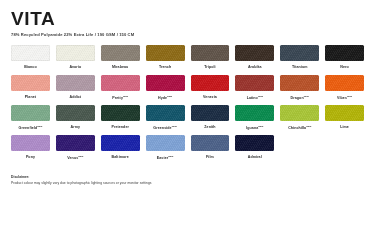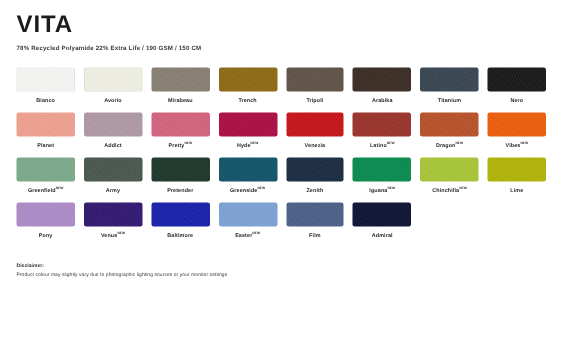--- a/index.html
+++ b/index.html
@@ -6,21 +6,21 @@
   html, body {
     width: 375px; height: 193px;
     background: #ffffff;
     font-family: "Liberation Sans", sans-serif;
     overflow: hidden;
   }
   .page { width: 375px; height: 193px; position: relative; background: #fff; }
 
   .header { padding: 9px 0 0 11px; }
   .title {
-    font-size: 16px; font-weight: 700; letter-spacing: 0.6px;
+    font-size: 19px; font-weight: 700; letter-spacing: 0.6px;
     color: #1c1c1c; line-height: 1.05;
   }
   .subtitle {
     margin-top: 4px;
     font-size: 4.1px; font-weight: 600; letter-spacing: 0.12px;
     color: #3a3a3a; line-height: 1.2;
   }
 
   .grid {
     position: absolute; left: 11px; top: 45px;

